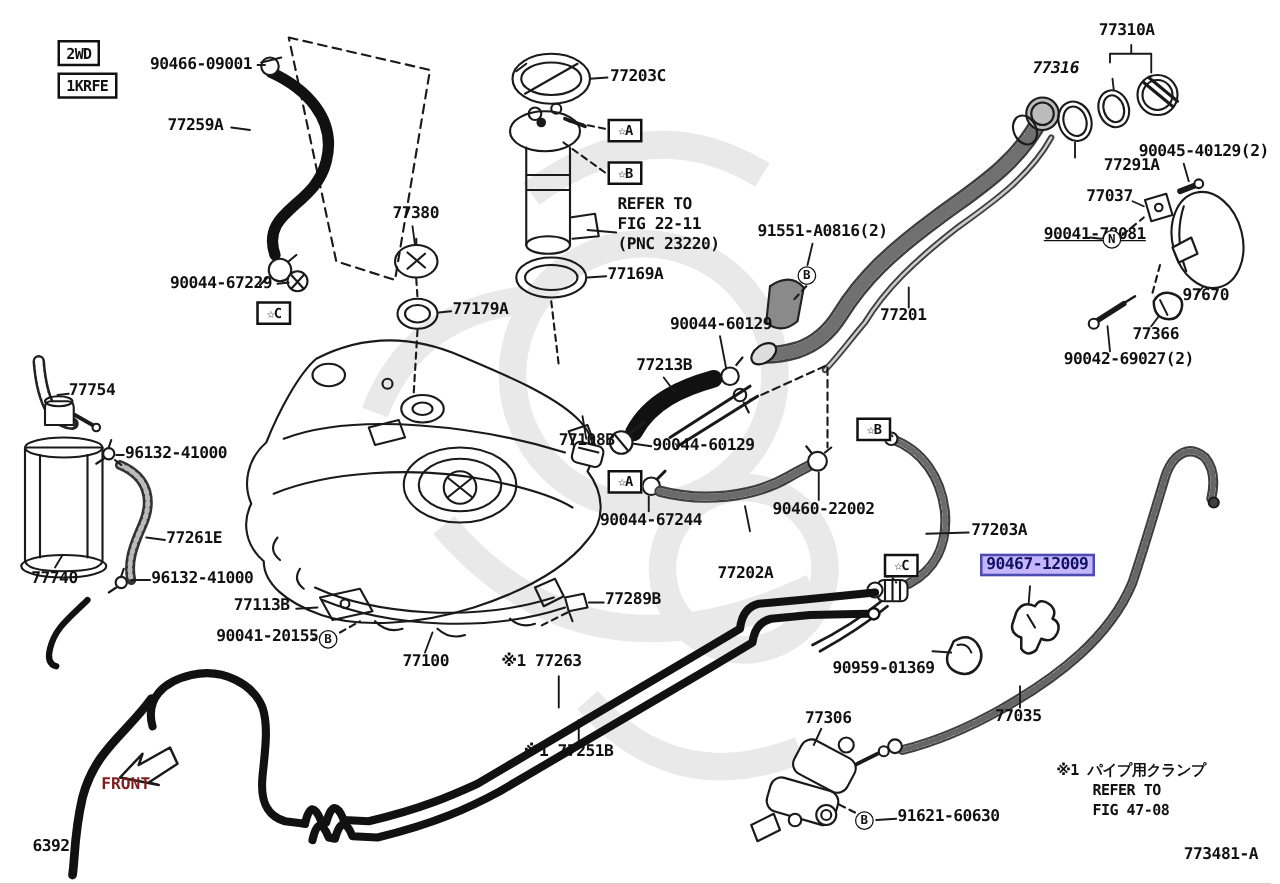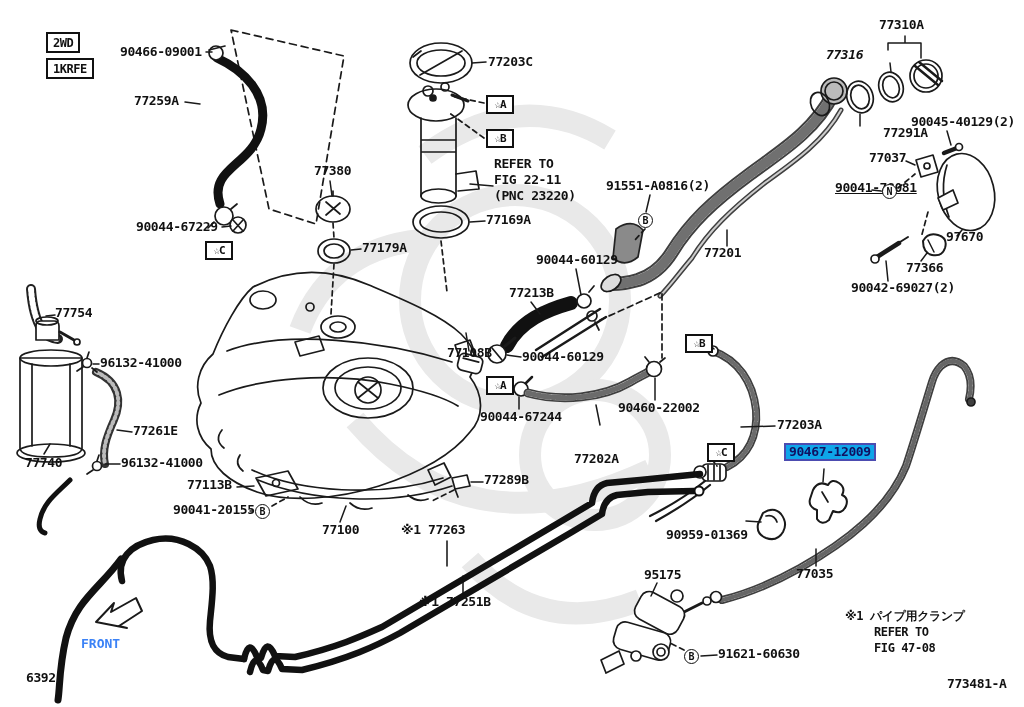--- a/index.html
+++ b/index.html
@@ -17,21 +17,21 @@
           background:#fff;font:bold 10px "DejaVu Sans Mono","DejaVu Sans",monospace;
           display:flex;align-items:center;justify-content:center;color:#111;box-sizing:border-box;}
   .tagbox{position:absolute;border:2px solid #111;background:#fff;color:#111;
           font:bold 12px "DejaVu Sans Mono","DejaVu Sans",monospace;letter-spacing:-0.5px;
           padding:2px 5px 1px 5px;}
   .note{position:absolute;font:bold 13px "DejaVu Sans Mono","DejaVu Sans",monospace;
           letter-spacing:-0.4px;line-height:16px;color:#111;white-space:nowrap;}
   .note .ind{padding-left:29px;}
   .pagecode{position:absolute;font:bold 13px "DejaVu Sans Mono","DejaVu Sans",monospace;
           letter-spacing:-0.4px;color:#111;}
-  #front-label{position:absolute;font:bold 13px "DejaVu Sans Mono","DejaVu Sans",monospace;color:#3b82f6;margin-top:16px;}
+  #front-label{position:absolute;font:bold 13px "DejaVu Sans Mono","DejaVu Sans",monospace;color:#7f1d1d;}
 </style>
 </head>
 <body>
 
 <div id="stage">
 
 <svg width="1024" height="707" viewBox="0 0 1024 707">
   <defs>
     <path id="pFiller" d="M833,94 C814,132 778,153 750,174 C712,202 690,223 672,252 C662,268 650,276 638,280 Q624,284 612,284"></path>
     <path id="pBreather" d="M841,110 C824,141 794,162 766,182 C730,210 708,232 692,258 C680,272 670,286 660,296"></path>
@@ -297,21 +297,21 @@
       <div class="plabel" style="left: 704px; top: 246px;">77201</div>
       <div class="plabel" style="left: 536px; top: 253px;">90044-60129</div>
       <div class="plabel" style="left: 509px; top: 286px;">77213B</div>
       <div class="plabel" style="left: 447px; top: 318px; margin-top: 28px;">77108B</div>
       <div class="plabel" style="left: 522px; top: 350px;">90044-60129</div>
       <div class="plabel" style="left: 480px; top: 410px;">90044-67244</div>
       <div class="plabel" style="left: 574px; top: 423px; margin-top: 29px;">77202A</div>
       <div class="plabel" style="left: 618px; top: 401px;">90460-22002</div>
       <div class="plabel" style="left: 777px; top: 418px;">77203A</div>
       <div class="plabel" style="left: 666px; top: 512px; margin-top: 16px;">90959-01369</div>
-      <div class="plabel" style="left: 644px; top: 568px;">95175</div>
+      <div class="plabel" style="left: 644px; top: 568px;">77306</div>
       <div class="plabel" style="left: 796px; top: 567px;">77035</div>
       <div class="plabel" style="left: 718px; top: 647px;">91621-60630</div>
       <div class="plabel" style="left: 879px; top: 18px;">77310A</div>
       <div class="plabel" style="left: 826px; top: 48px; font-style: italic;">77316</div>
       <div class="plabel" style="left: 883px; top: 126px;">77291A</div>
       <div class="plabel" style="left: 911px; top: 115px;">90045-40129(2)</div>
       <div class="plabel" style="left: 869px; top: 151px;">77037</div>
       <div class="plabel" style="left: 835px; top: 181px; text-decoration: underline;">90041-78081</div>
       <div class="plabel" style="left: 946px; top: 230px;">97670</div>
       <div class="plabel" style="left: 906px; top: 261px;">77366</div>
@@ -320,21 +320,21 @@
       <div class="plabel" style="left: 100px; top: 356px;">96132-41000</div>
       <div class="plabel" style="left: 133px; top: 424px;">77261E</div>
       <div class="plabel" style="left: 25px; top: 456px;">77740</div>
       <div class="plabel" style="left: 121px; top: 456px;">96132-41000</div>
       <div class="plabel" style="left: 187px; top: 478px;">77113B</div>
       <div class="plabel" style="left: 173px; top: 503px;">90041-20155</div>
       <div class="plabel" style="left: 322px; top: 523px;">77100</div>
       <div class="plabel" style="left: 401px; top: 523px;">※1 77263</div>
       <div class="plabel" style="left: 484px; top: 473px;">77289B</div>
       <div class="plabel" style="left: 419px; top: 595px;">※1 77251B</div>
-      <div class="plabel hl" style="left: 789px; top: 447px; background: #0ea5e9; border-color: rgb(76, 76, 176); color: rgb(16, 16, 96);">90467-12009</div>
+      <div class="plabel hl" style="left: 789px; top: 447px; background: #c4b5fd; border-color: rgb(76, 76, 176); color: rgb(16, 16, 96);">90467-12009</div>
       <div class="symbox" style="left: 486px; top: 95px;">☆A</div>
       <div class="symbox" style="left: 486px; top: 129px;">☆B</div>
       <div class="symbox" style="left: 205px; top: 241px;">☆C</div>
       <div class="symbox" style="left: 486px; top: 376px;">☆A</div>
       <div class="symbox" style="left: 685px; top: 334px;">☆B</div>
       <div class="symbox" style="left: 707px; top: 443px;">☆C</div>
       <div class="circmark" style="left: 638px; top: 213px;">B</div>
       <div class="circmark" style="left: 882px; top: 184px;">N</div>
       <div class="circmark" style="left: 255px; top: 504px;">B</div>
       <div class="circmark" style="left: 684px; top: 649px;">B</div>

